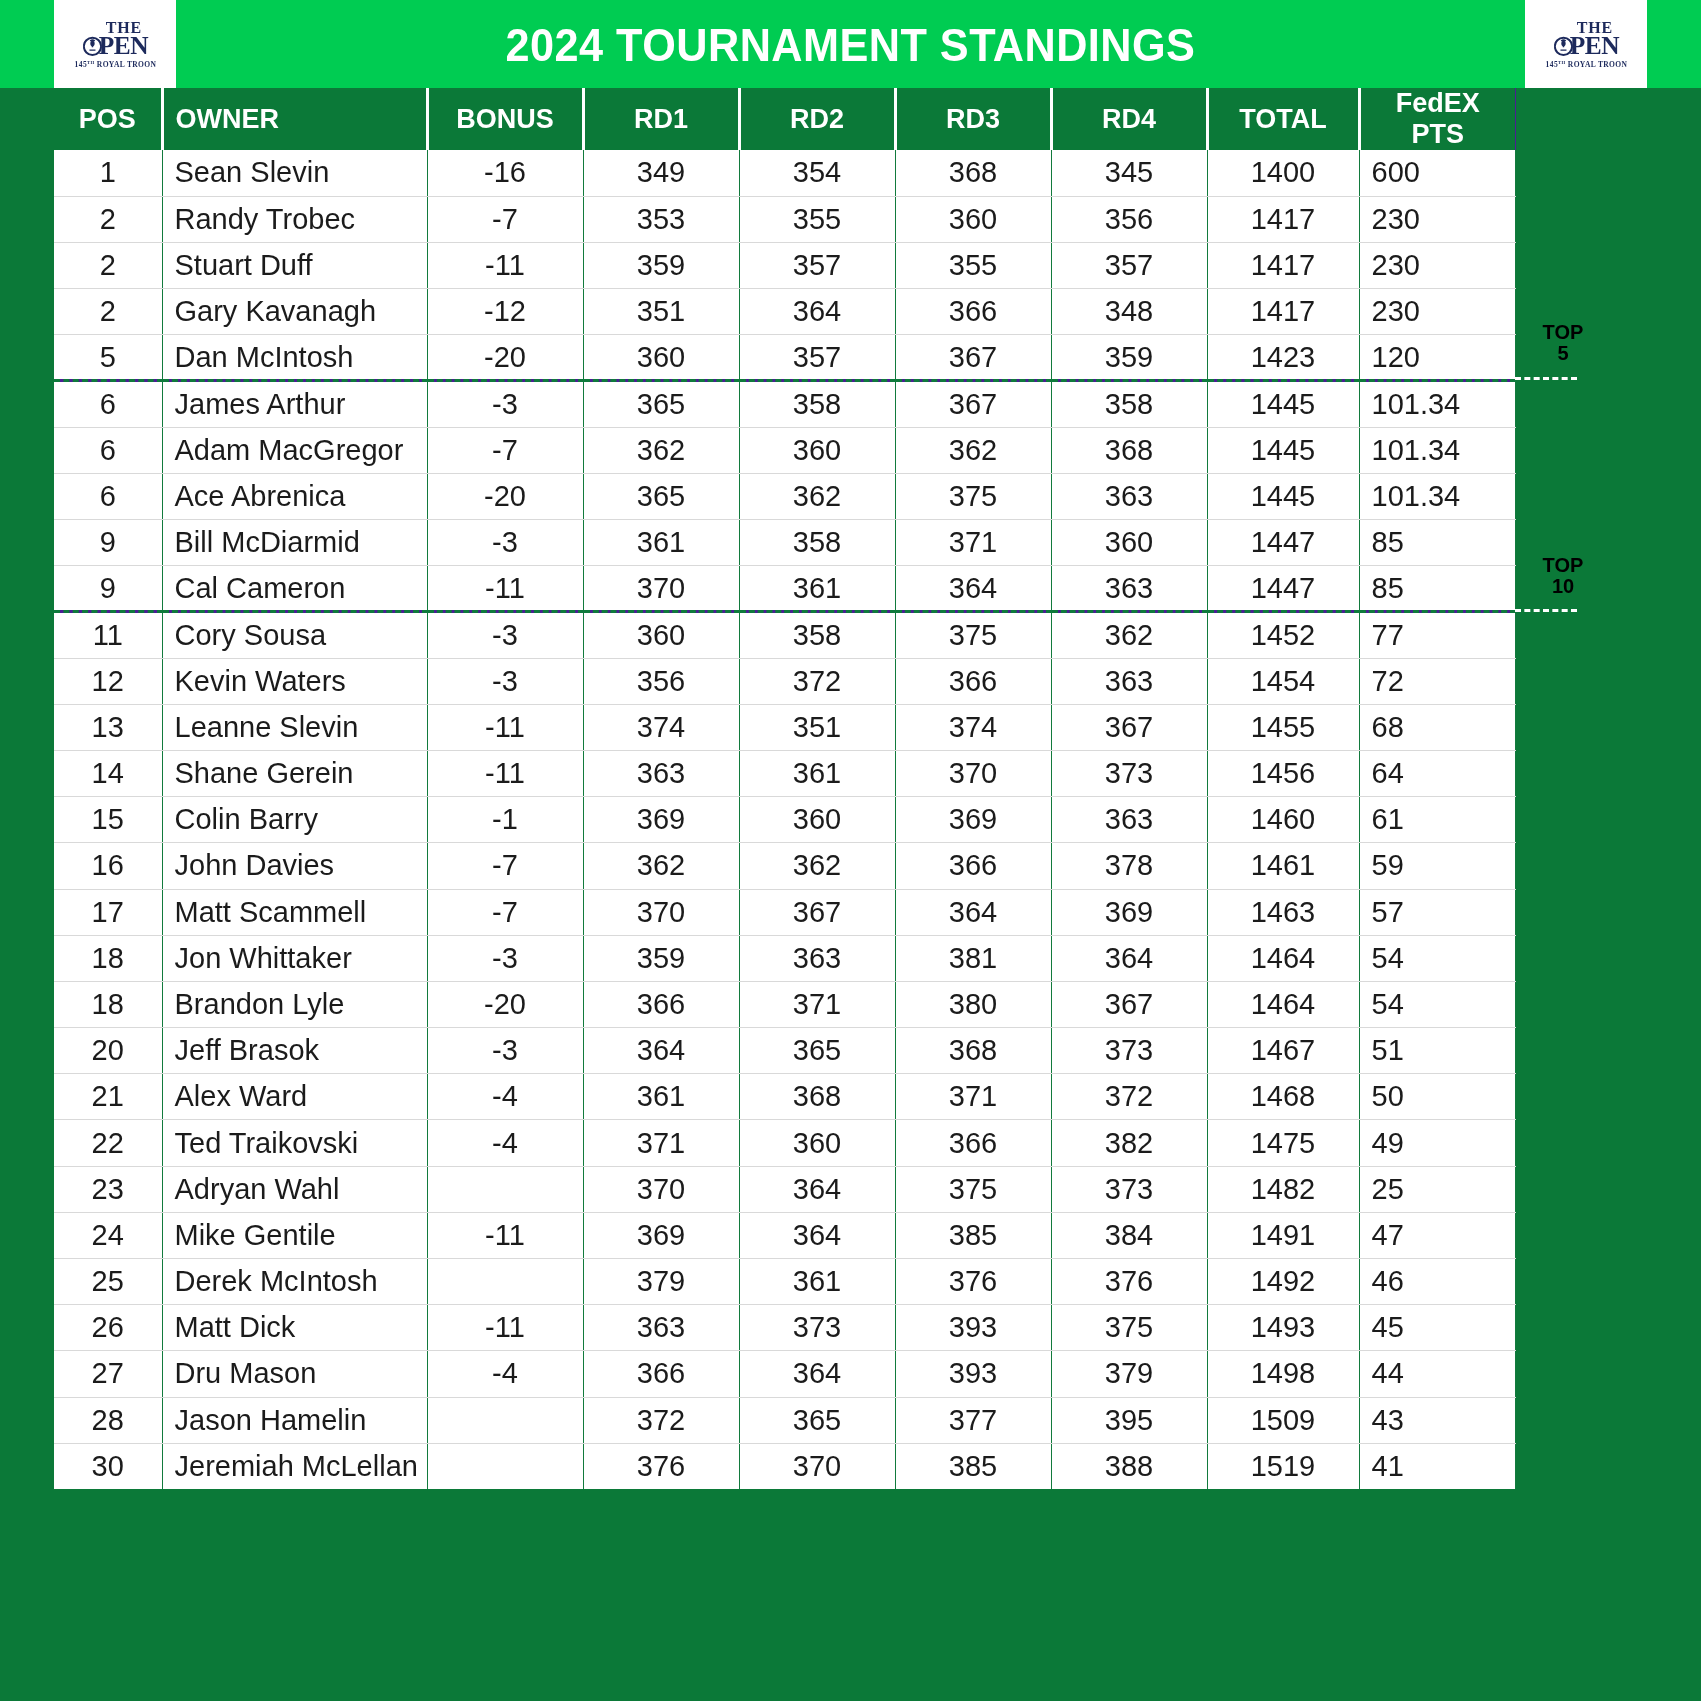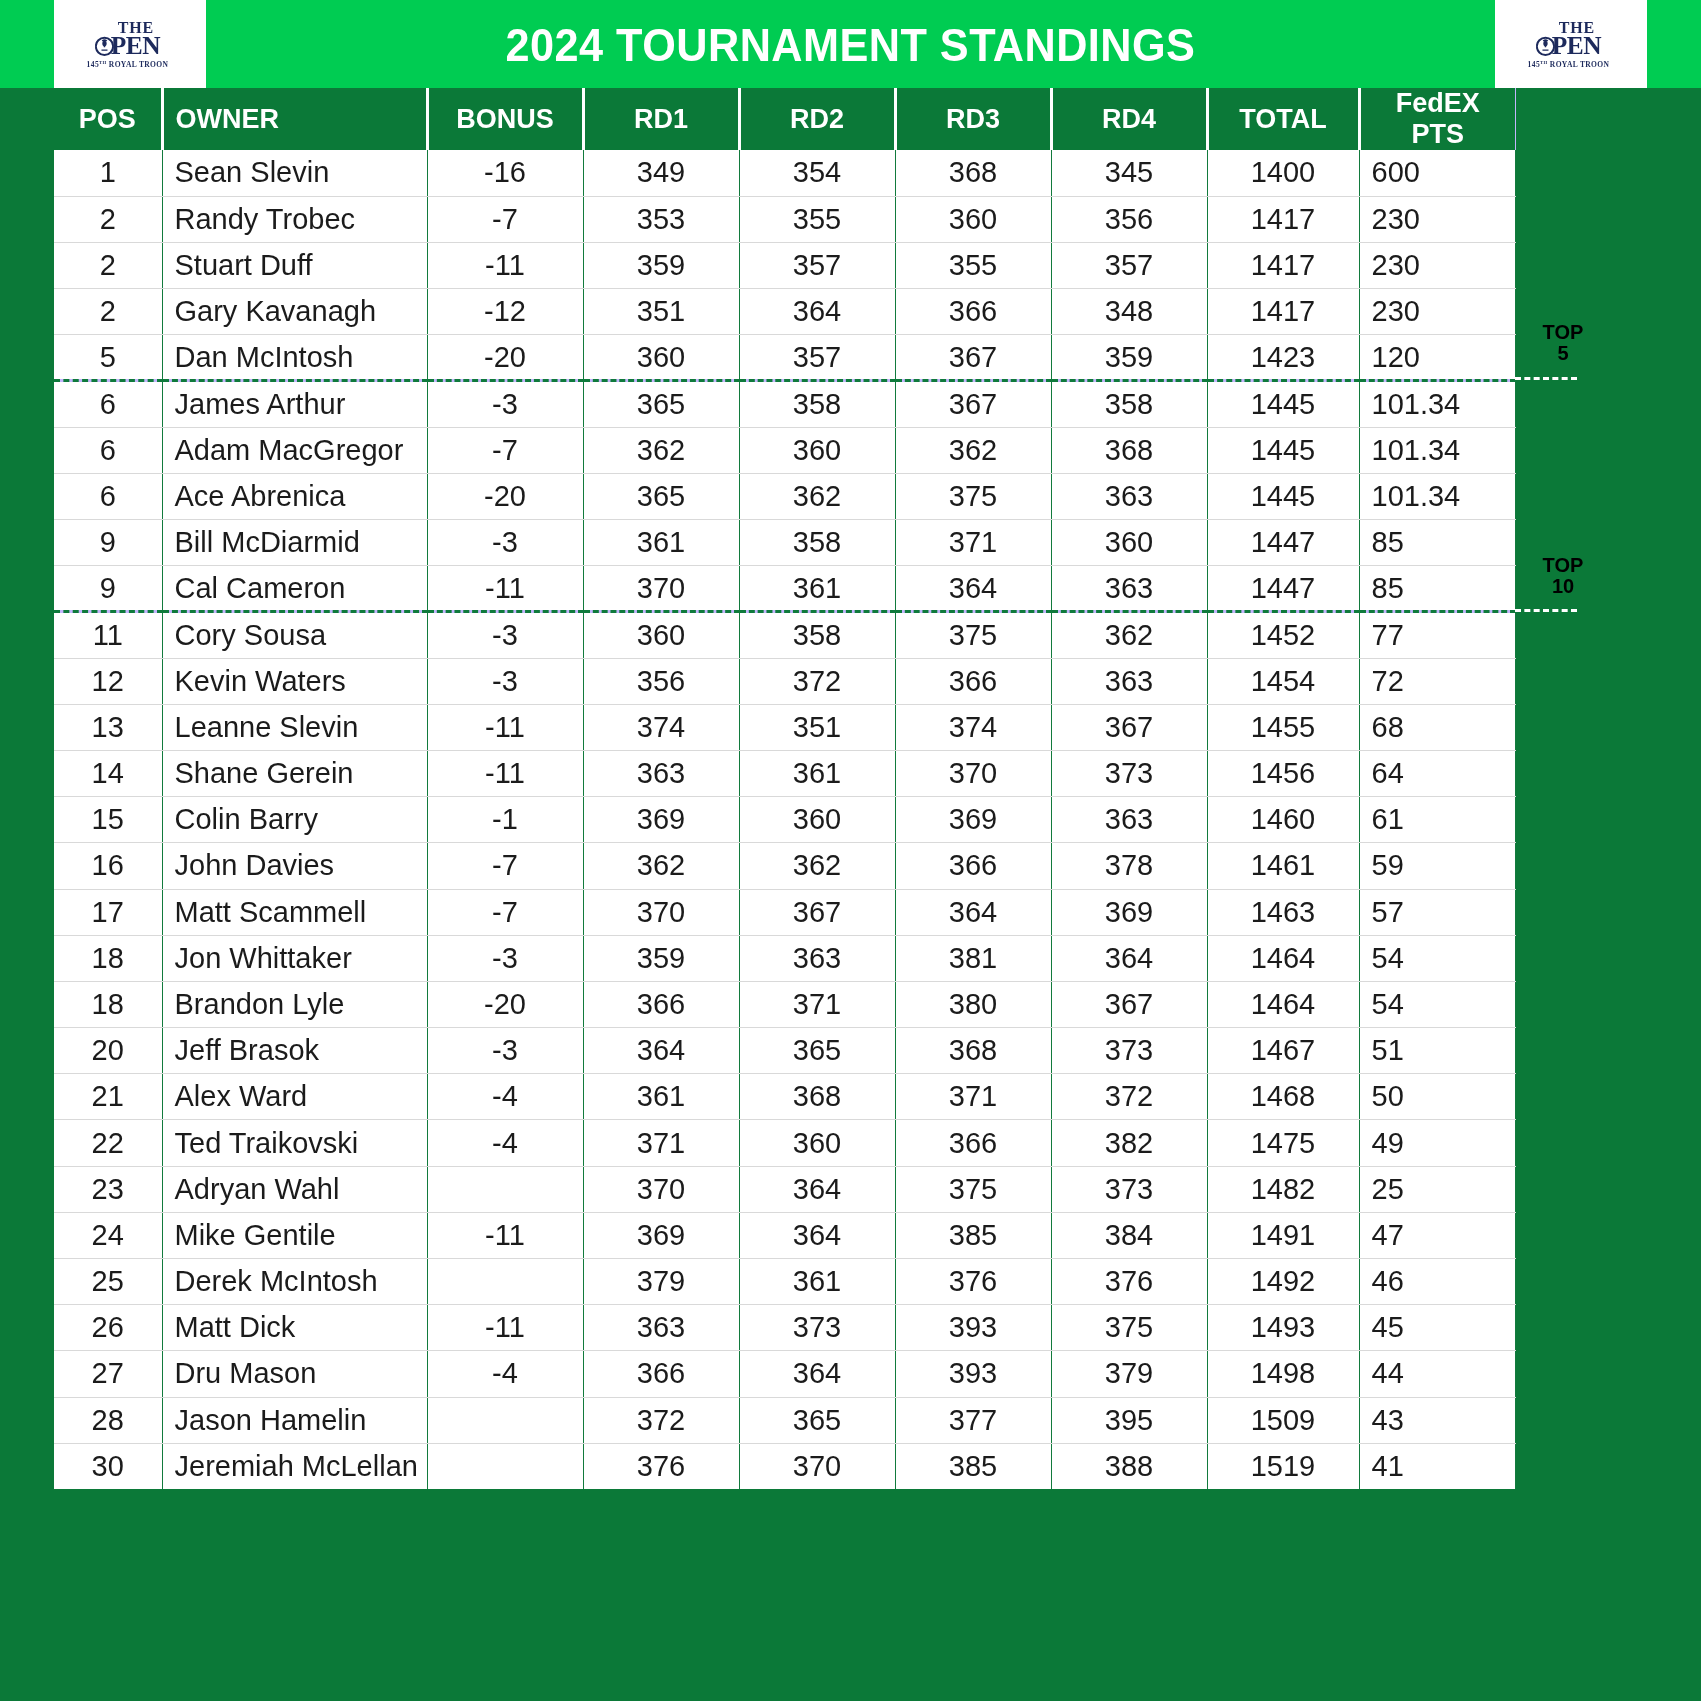--- a/index.html
+++ b/index.html
@@ -32,23 +32,22 @@
     background: #00cc52;
     display: flex;
     align-items: center;
   }
   .logo-box {
     width: 122px;
     height: 88px;
     background: #ffffff;
     display: flex;
     align-items: center;
-    justify-content: flex-start;
+    justify-content: center;
     flex: 0 0 auto;
-    padding-left: 30px;
   }
   .logo-box.left { margin-left: 54px; }
   .logo-inner {
     text-align: center;
     color: #1d2a5c;
     line-height: 1;
     transform: scale(0.94);
   }
   .logo-the {
     font-family: "Liberation Serif", serif;
@@ -99,21 +98,21 @@
   .table-wrap {
     position: absolute;
     left: 54px;
     top: 88px;
     width: 1461px;
   }
   table.standings {
     border-collapse: collapse;
     table-layout: fixed;
     width: 1461px;
-    background: #c4b5fd;
+    background: #4c1d95;
   }
   table.standings th {
     background: #0b7938;
     color: #ffffff;
     font-size: 27px;
     font-weight: bold;
     height: 54px;
     padding: 0 12px;
     border-right: 3px solid #ffffff;
     vertical-align: middle;

